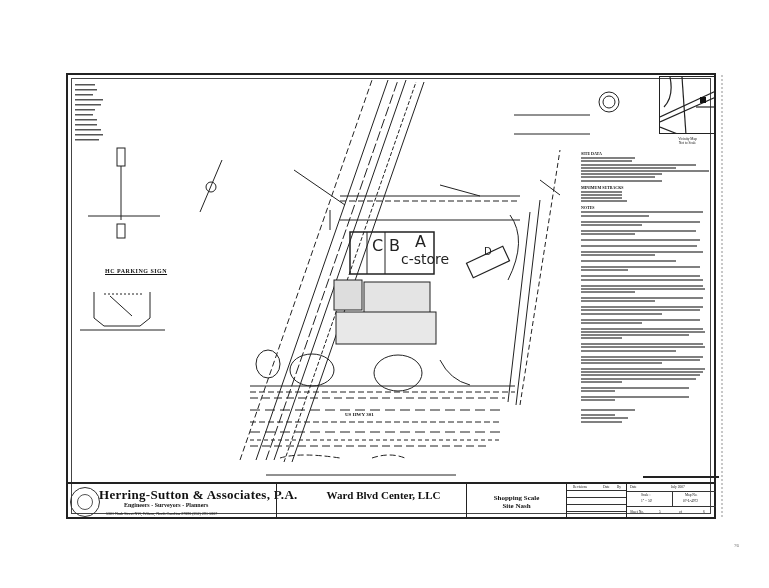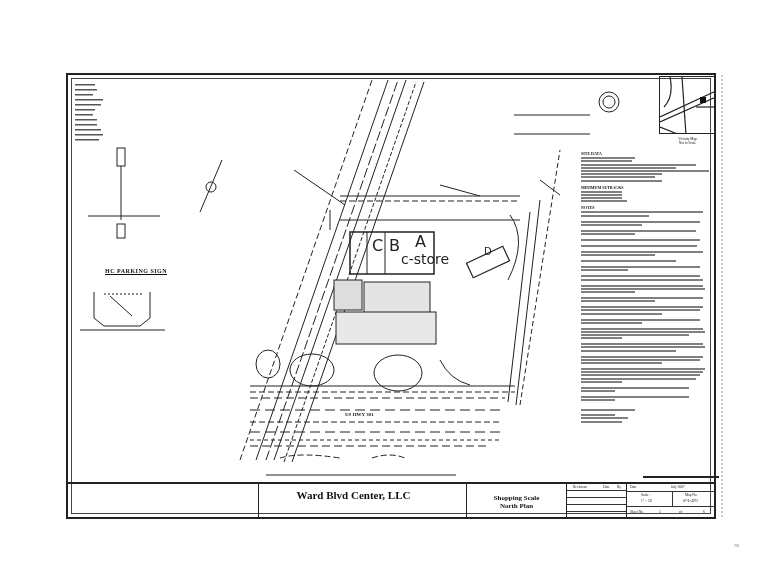--- a/index.html
+++ b/index.html
@@ -212,29 +212,35 @@
     <div class="note-line" style="width:25%"></div>
   <div class="note-line" style="width:80%;margin-top:4px"></div>
     <div class="note-line" style="width:25%"></div>
   <div class="note-line" style="width:40%;margin-top:8px"></div>
     <div class="note-line" style="width:25%;margin-top:3px"></div>
     <div class="note-line" style="width:35%"></div>
     <div class="note-line" style="width:30%"></div>
 </div>
 
 <div class="titleblock">
-  <div class="tb-cell" style="left:192px;width:190px;">
+  <div class="tb-cell" style="left:0;width:210px;border-left:none;">
+    <div class="seal"></div>
+    <div class="firm-name">Herring-Sutton &amp; Associates, P.A.</div>
+    <div class="firm-sub">Engineers - Surveyors - Planners</div>
+    <div class="firm-addr">5301 Nash Street NW, Wilson, North Carolina  27896   (252) 291-5867</div>
+  </div>
+  <div class="tb-cell" style="left:210px;width:190px;padding-left:12px;">
     <div class="proj">
       <div>Ward Blvd Center, LLC</div>
     </div>
   </div>
   <div class="tb-cell" style="left:400px;width:100px;">
     <div class="sheettitle">
       <div>Shopping Scale</div>
-      <div>North Plan</div>
+      <div>Site Nash</div>
     </div>
   </div>
   <div class="tb-cell" style="left:500px;width:60px;">
     <span class="tiny" style="left:6px;top:1px;">Revisions</span>
     <span class="tiny" style="left:36px;top:1px;">Date</span>
     <span class="tiny" style="left:50px;top:1px;">By</span>
     <div style="position:absolute;left:0;right:0;top:6px;border-top:1px solid #333;"></div>
     <div style="position:absolute;left:0;right:0;top:13px;border-top:1px solid #333;"></div>
     <div style="position:absolute;left:0;right:0;top:20px;border-top:1px solid #333;"></div>
     <div style="position:absolute;left:0;right:0;top:27px;border-top:1px solid #333;"></div>

